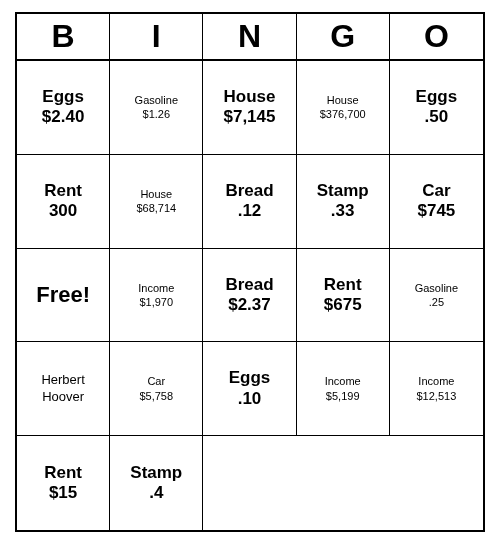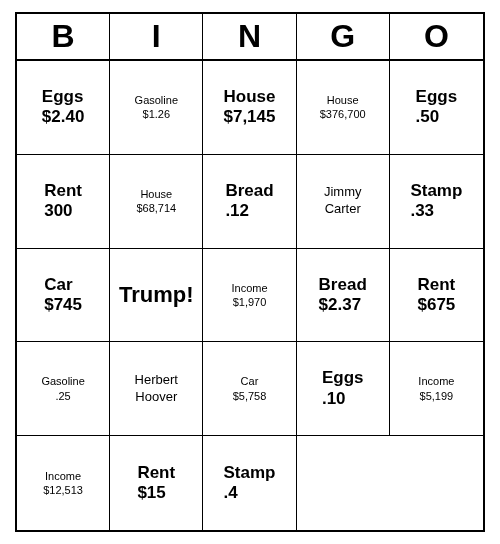--- a/index.html
+++ b/index.html
@@ -63,21 +63,21 @@
       text-align: center;
     }
     .all-small {
       font-size: 11px;
       text-align: center;
       line-height: 1.3;
     }
     .all-large {
       font-size: 17px;
       font-weight: bold;
-      text-align: left;
+      text-align: center;
       line-height: 1.2;
     }
   </style>
 </head>
 <body>
 
 <div class="bingo-card">
   <div class="bingo-header">
   <div class="bingo-header-cell">B</div>
       <div class="bingo-header-cell">I</div>
@@ -104,30 +104,27 @@
       <div class="cell">
         <span class="all-large">Rent<br>300</span>
       </div>
       <div class="cell">
         <span class="all-small">House<br>$68,714</span>
       </div>
       <div class="cell">
         <span class="all-large">Bread<br>.12</span>
       </div>
       <div class="cell">
-        <span class="all-small" style="font-size:13px;">Jimmy<br>Carter</span>
-      </div>
-      <div class="cell">
         <span class="all-large">Stamp<br>.33</span>
       </div>
       <div class="cell">
         <span class="all-large">Car<br>$745</span>
       </div>
       <div class="cell">
-        <span class="cell-free">Trump!</span>
+        <span class="cell-free">Free!</span>
       </div>
       <div class="cell">
         <span class="all-small">Income<br>$1,970</span>
       </div>
       <div class="cell">
         <span class="all-large">Bread<br>$2.37</span>
       </div>
       <div class="cell">
         <span class="all-large">Rent<br>$675</span>
       </div>

